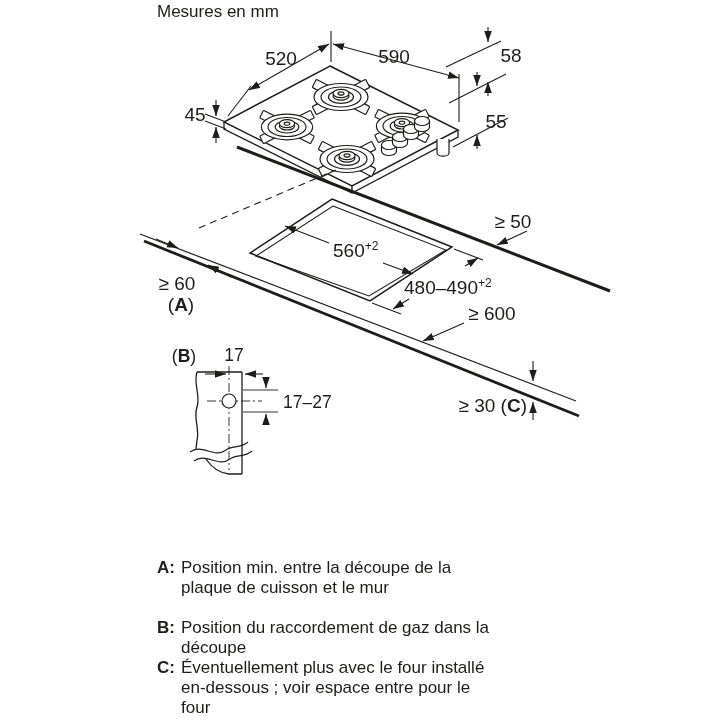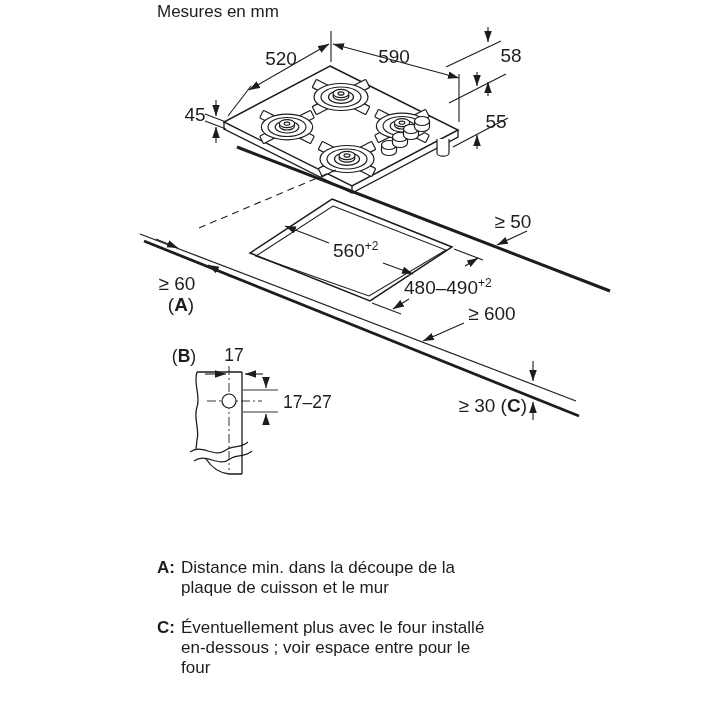--- a/index.html
+++ b/index.html
@@ -149,17 +149,18 @@
         <line x1="266" y1="377" x2="266" y2="388" marker-end="url(#ah)"></line>
         <line x1="266" y1="425" x2="266" y2="414" marker-end="url(#ah)"></line>
       </g>
     </g>
     <text class="dim-s" x="184" y="362" text-anchor="middle"><tspan>(</tspan><tspan class="bold">B</tspan><tspan>)</tspan></text>
     <text class="dim-s" x="234" y="361" text-anchor="middle">17</text>
     <text class="dim-s" x="283" y="408">17–27</text>
   </svg>
 
   <div class="legend">
-    <p class="legend-item gap"><span class="legend-key">A:</span><span>Distance min. dans la découpe de la plaque de cuisson et le mur</span></p>
+    <p class="legend-item gap"><span class="legend-key">A:</span><span>Position min. entre la découpe de la plaque de cuisson et le mur</span></p>
+    <p class="legend-item"><span class="legend-key">B:</span><span>Position du raccordement de gaz dans la découpe</span></p>
     <p class="legend-item"><span class="legend-key">C:</span><span>Éventuellement plus avec le four installé en-dessous ; voir espace entre pour le four</span></p>
   </div>
 
 </div>
 
 </body></html>

